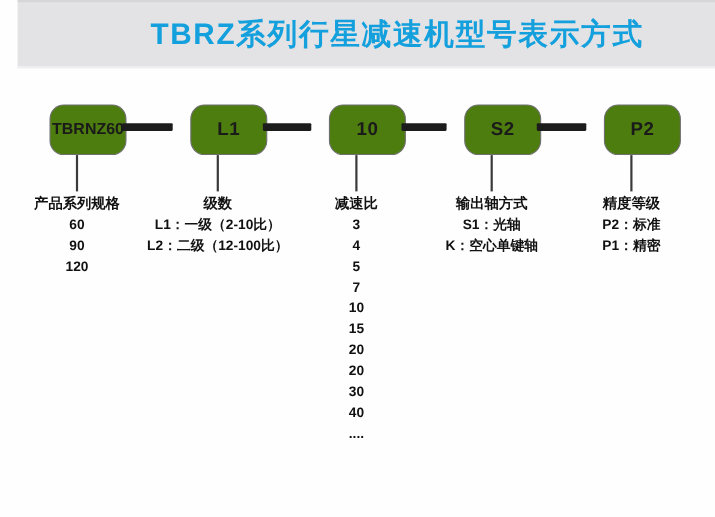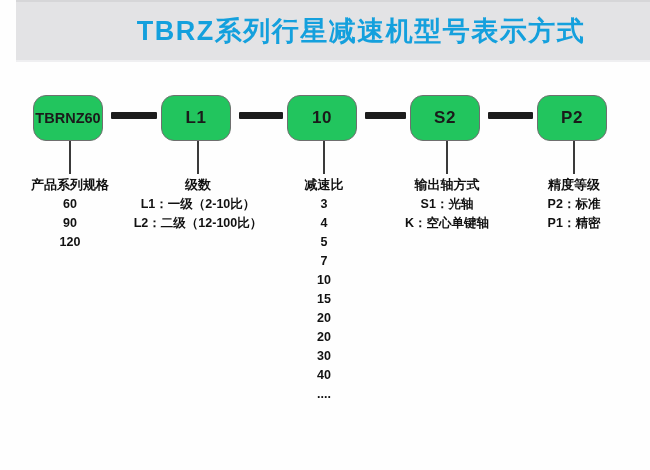--- a/index.html
+++ b/index.html
@@ -14,23 +14,23 @@
     display:flex;align-items:center;justify-content:center;padding-left:40px;
   }
   .header h1{
     margin:0;font-size:27px;font-weight:bold;color:#14a0dd;
     letter-spacing:1.5px;white-space:nowrap;
   }
 
   
   .box{
     position:absolute;top:95px;width:70px;height:46px;box-sizing:border-box;
-    border:1.5px solid #6f6f6f;border-radius:13px;background:#22c55e;
+    border:1.5px solid #6f6f6f;border-radius:13px;background:#4d7c0f;
     display:flex;align-items:center;justify-content:center;
-    font-weight:bold;font-size:17px;color:#1a1a1a;letter-spacing:.5px;
+    font-weight:bold;font-size:17px;color:#1a1a1a;letter-spacing:.5px;margin-left:12px;
   }
   .box-0{left:33px;font-size:14.5px;letter-spacing:0;}
   .box-1{left:161px;}
   .box-2{left:287px;}
   .box-3{left:410px;}
   .box-4{left:537px;}
 
   
   .connector{position:absolute;top:112px;height:7px;background:#1c1c1c;border-radius:1px;}
   .c-0{left:111px;width:46px;}

